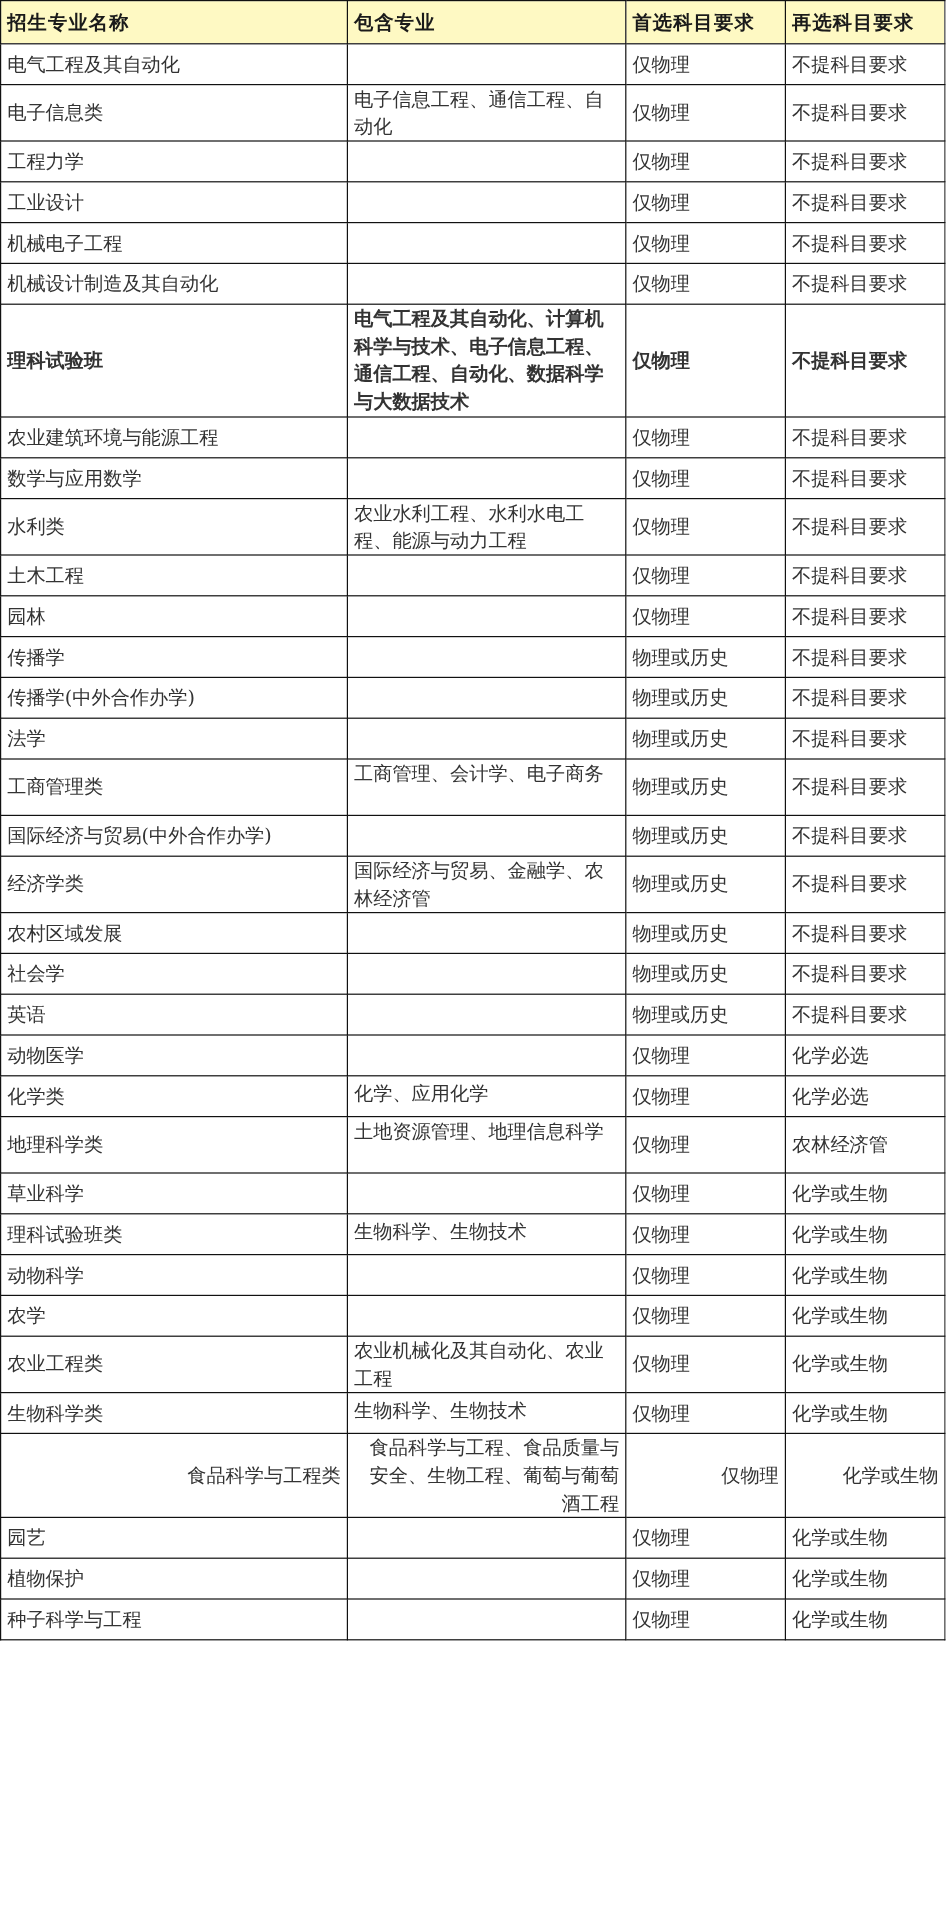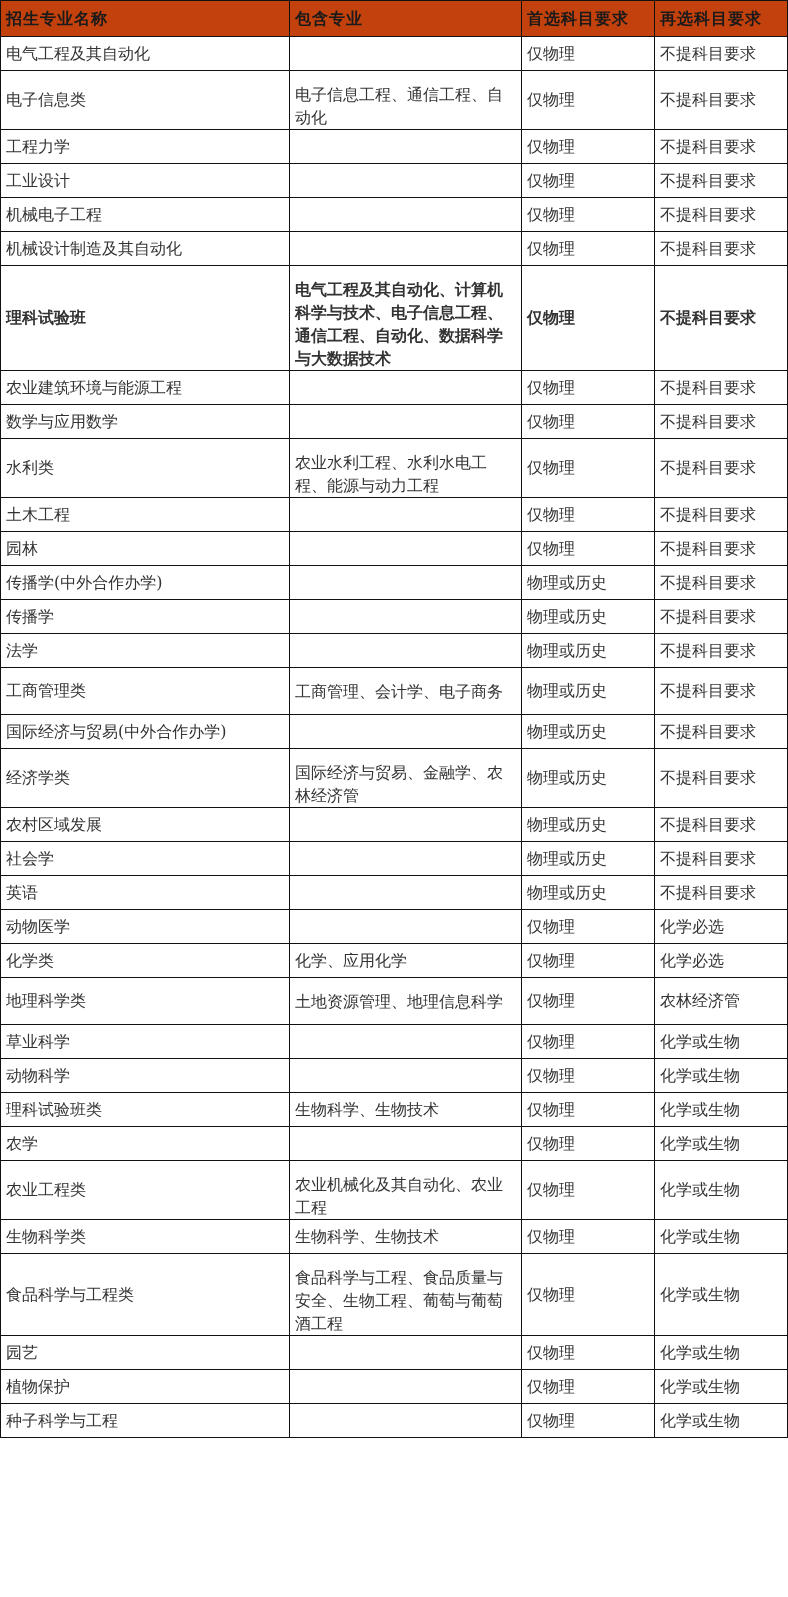--- a/index.html
+++ b/index.html
@@ -20,33 +20,33 @@
       border: 1px solid #111111;
       padding: 0 5px;
       vertical-align: middle;
       text-align: left;
       line-height: 22px;
       height: 34px;
       box-sizing: border-box;
       overflow: hidden;
     }
     table.majors th {
-      background: #c2410c;
+      background: #fef9c3;
       font-weight: bold;
       color: #1a1a1a;
       height: 36px;
       letter-spacing: 1px;
       margin-left: 20px;
     }
     table.majors td.inc { line-height: 23px; padding-top: 0; padding-bottom: 0; }
     table.majors tr.h2 td { height: 47px; }
-    table.majors tr.h3 td { height: 70px; }
+    table.majors tr.h3 td { height: 70px; text-align: right; }
     table.majors tr.h4 td { height: 94px; font-weight: bold; }
-    table.majors td.inc { vertical-align: top; padding-top: 12px; }
-    table.majors tr.h1 td.inc { vertical-align: middle; padding-top: 0; }
+    table.majors td.inc { vertical-align: top; padding-top: 0; }
+    table.majors tr.h1 td.inc { vertical-align: middle; padding-top: 0; font-family: Liberation Mono, monospace; }
   </style>
 </head>
 <body>
 
 <table class="majors">
   <colgroup>
     <col class="c1">
       <col class="c2">
       <col class="c3">
       <col class="c4">
@@ -126,27 +126,27 @@
         <td>仅物理</td>
         <td>不提科目要求</td>
       </tr>
       <tr class="h1">
         <td>园林</td>
         <td class="inc"></td>
         <td>仅物理</td>
         <td>不提科目要求</td>
       </tr>
       <tr class="h1">
+        <td>传播学</td>
+        <td class="inc"></td>
+        <td>物理或历史</td>
+        <td>不提科目要求</td>
+      </tr>
+      <tr class="h1">
         <td>传播学(中外合作办学)</td>
-        <td class="inc"></td>
-        <td>物理或历史</td>
-        <td>不提科目要求</td>
-      </tr>
-      <tr class="h1">
-        <td>传播学</td>
         <td class="inc"></td>
         <td>物理或历史</td>
         <td>不提科目要求</td>
       </tr>
       <tr class="h1">
         <td>法学</td>
         <td class="inc"></td>
         <td>物理或历史</td>
         <td>不提科目要求</td>
       </tr>
@@ -204,28 +204,28 @@
         <td>仅物理</td>
         <td>农林经济管</td>
       </tr>
       <tr class="h1">
         <td>草业科学</td>
         <td class="inc"></td>
         <td>仅物理</td>
         <td>化学或生物</td>
       </tr>
       <tr class="h1">
-        <td>动物科学</td>
-        <td class="inc"></td>
-        <td>仅物理</td>
-        <td>化学或生物</td>
-      </tr>
-      <tr class="h1">
         <td>理科试验班类</td>
         <td class="inc">生物科学、生物技术</td>
+        <td>仅物理</td>
+        <td>化学或生物</td>
+      </tr>
+      <tr class="h1">
+        <td>动物科学</td>
+        <td class="inc"></td>
         <td>仅物理</td>
         <td>化学或生物</td>
       </tr>
       <tr class="h1">
         <td>农学</td>
         <td class="inc"></td>
         <td>仅物理</td>
         <td>化学或生物</td>
       </tr>
       <tr class="h2">

